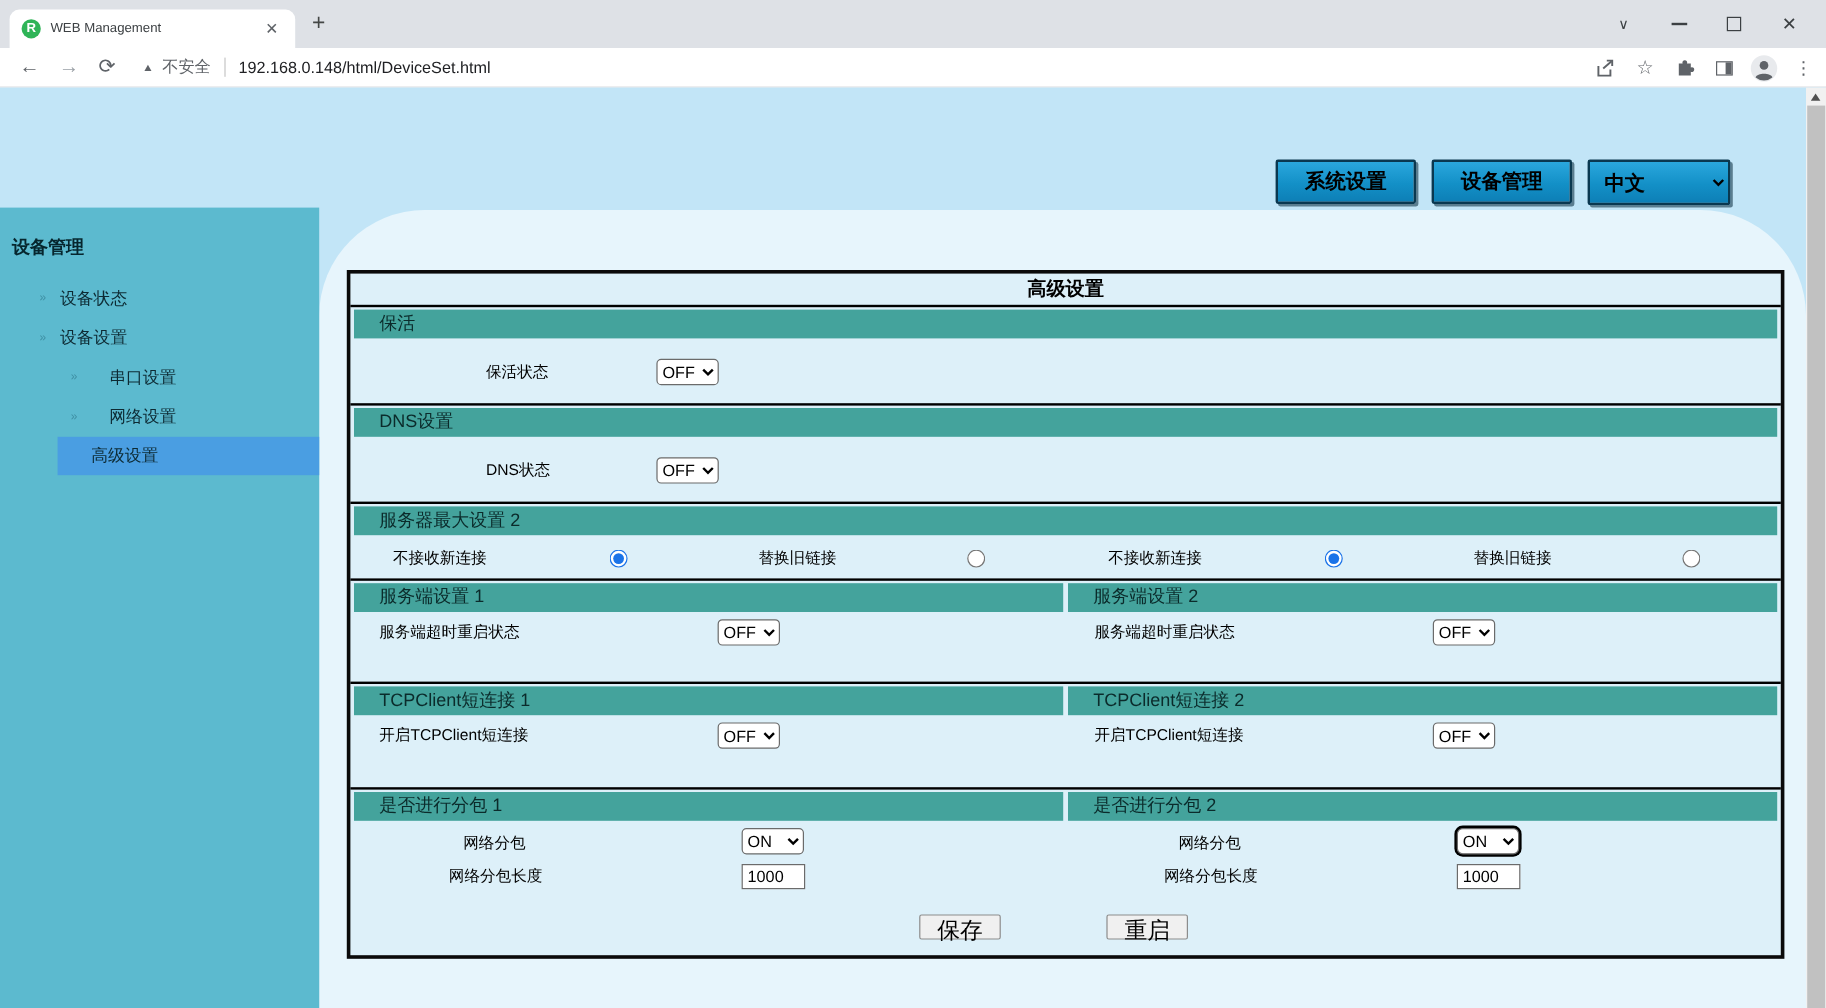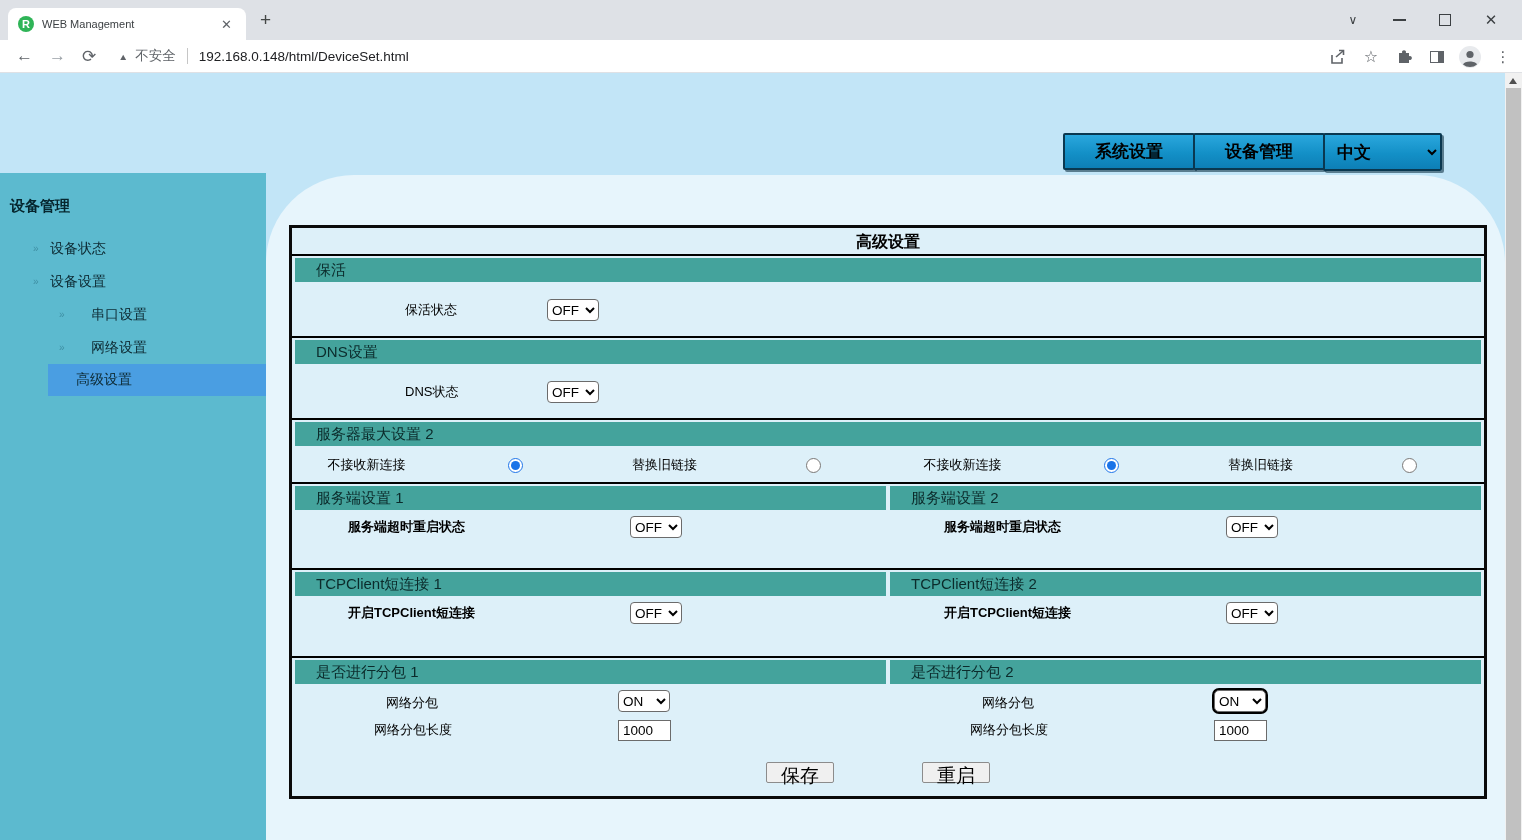--- a/index.html
+++ b/index.html
@@ -52,21 +52,21 @@
     position:absolute; top:5px; left:4px; width:0; height:0;
     border-left:4.5px solid transparent; border-right:4.5px solid transparent; border-bottom:6px solid #505050;
   }
   #scrollbar .thumb { position:absolute; top:15px; bottom:0; left:1px; width:15px; background:#c1c1c1; }
   #panel {
     position:absolute; left:266px; top:102px; width:1239px; height:665px;
     background:#e7f5fc; border-radius:88px 88px 0 0;
   }
   
   .nav-btn {
-    position:absolute; top:60px; height:37px; width:132px;
+    position:absolute; top:60px; height:37px; width:117px;
     background:linear-gradient(180deg,#2aa7dd 0%,#1390c7 55%,#0d7fb6 100%);
     border:2px solid #0a3850; border-radius:2px;
     color:#000; font-weight:bold; font-size:17px;
     font-family:"Liberation Sans","DejaVu Sans",sans-serif;
     box-shadow:2px 2px 0 rgba(6,40,58,0.55);
   }
   #nav-lang {
     position:absolute; top:60px; left:1323px; width:119px; height:38px;
     background:linear-gradient(180deg,#2aa7dd 0%,#1390c7 55%,#0d7fb6 100%);
     border:2px solid #0a3850; border-radius:2px; color:#000; font-weight:bold; font-size:17px;
@@ -110,21 +110,21 @@
   input.ctl-input {
     height:21px; width:53px; font-size:13.5px; border:1px solid #6b6b6b; background:#fff; padding-left:4px;
     font-family:"Liberation Sans","DejaVu Sans",sans-serif;
   }
   .two-col { display:flex; }
   .half { flex:1; }
   .radio-row { height:34px; display:flex; align-items:center; }
   .radio-row .cell { width:25%; display:flex; justify-content:center; align-items:center; }
   input[type=radio] { width:15px; height:15px; accent-color:#1a73e8; }
   .ctl-row { display:flex; align-items:center; height:24px; margin-top:3px; }
-  .ml44 { margin-left:56px; width:282px;font-weight:bold; }
+  .ml44 { margin-left:24px; width:282px; }
   .ml94 { margin-left:94px; width:232px; }
   .ml82 { margin-left:82px; width:244px; }
   .h56 { height:56px; } .h58 { height:58px; }
   .pk-row1 { height:26px; display:flex; align-items:flex-end; }
   .pk-row2 { height:36px; display:flex; align-items:center; }
   .btn-row { display:flex; justify-content:center; gap:88px; padding:14px 0 13px 0; transform:translateX(-10px); }
   button.form-btn {
     width:68px; height:21px; background:#f0f0f0; border:1px solid #8c8c8c; border-radius:2px;
     font-size:19px; color:#000; font-family:"Liberation Sans","DejaVu Sans",sans-serif;
   }

